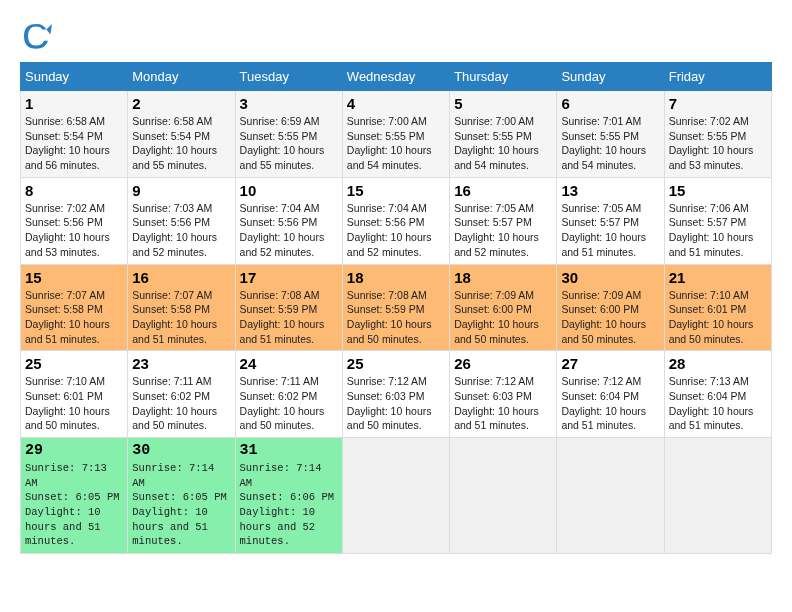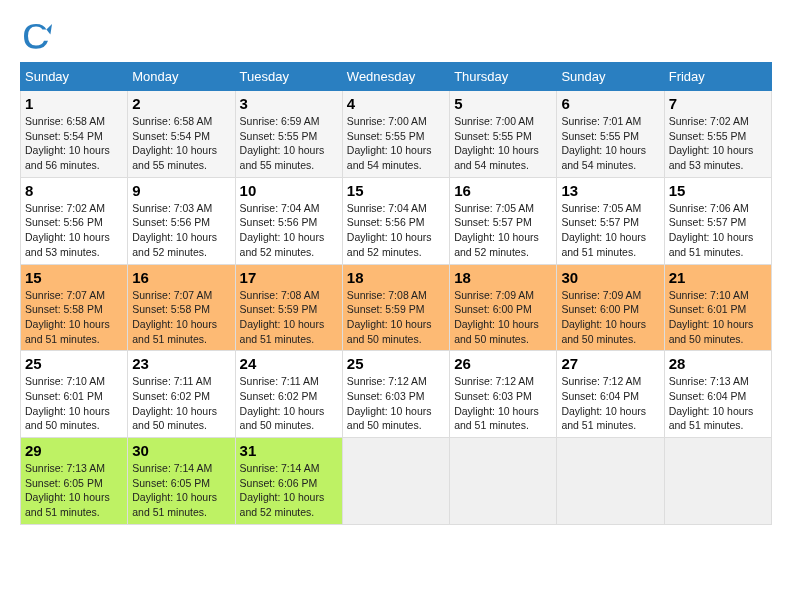--- a/index.html
+++ b/index.html
@@ -239,21 +239,21 @@
       </td>
         <td>
         <span class="day-num">27</span>
         <span class="day-info">Sunrise: 7:12 AM<br>Sunset: 6:04 PM<br>Daylight: 10 hours and 51 minutes.</span>
       </td>
         <td>
         <span class="day-num">28</span>
         <span class="day-info">Sunrise: 7:13 AM<br>Sunset: 6:04 PM<br>Daylight: 10 hours and 51 minutes.</span>
       </td>
       </tr>
-      <tr style="background: #bef264;">
+      <tr style="background: #86efac; font-family: Liberation Mono, monospace;">
         <td>
         <span class="day-num">29</span>
         <span class="day-info">Sunrise: 7:13 AM<br>Sunset: 6:05 PM<br>Daylight: 10 hours and 51 minutes.</span>
       </td>
         <td>
         <span class="day-num">30</span>
         <span class="day-info">Sunrise: 7:14 AM<br>Sunset: 6:05 PM<br>Daylight: 10 hours and 51 minutes.</span>
       </td>
         <td>
         <span class="day-num">31</span>

